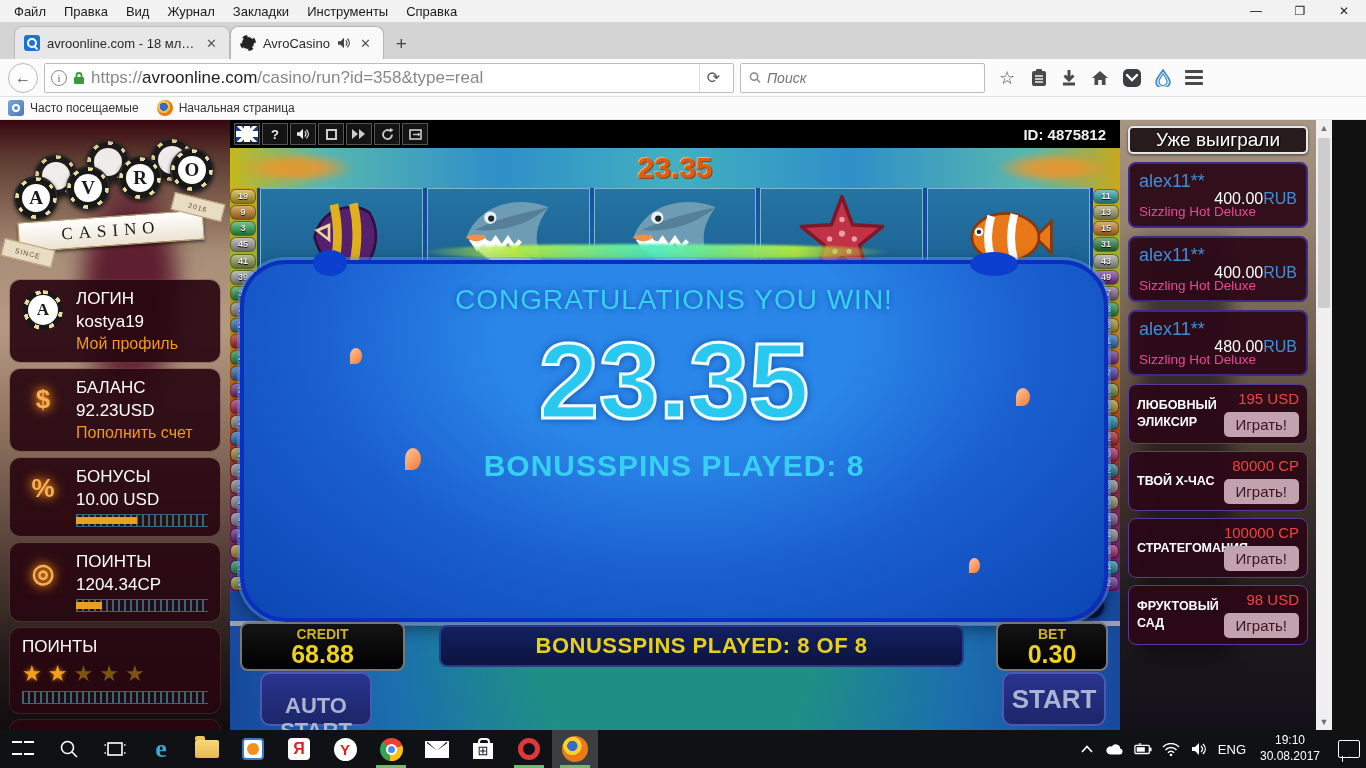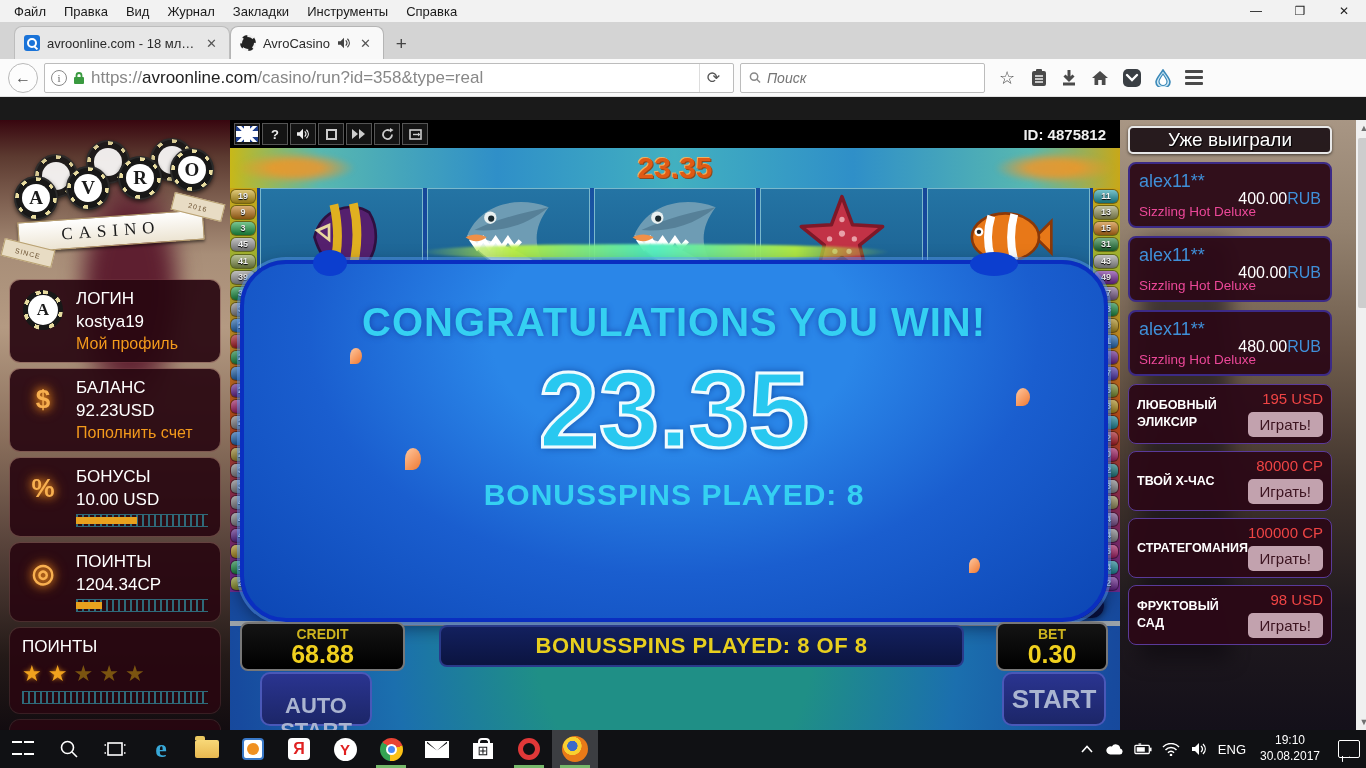--- a/index.html
+++ b/index.html
@@ -115,21 +115,21 @@
 
   .glow-line { position:absolute; height:16px; border-radius:50%; background:linear-gradient(90deg, transparent, #b8f040 20%, #50f0c0 50%, #b8f040 80%, transparent); filter:blur(1px); opacity:.95; z-index:4;}
 
   .overlay { position:absolute; left:10px; right:12px; top:112px; height:362px; z-index:5;
      background:radial-gradient(ellipse at 50% 20%, #2a86e8 0 30%, #1a5ecf 60%, #0c46b4 100%);
      border-radius:46px; border:4px solid #0a2ec0; box-shadow:0 0 0 3px rgba(90,160,255,.45), 0 6px 18px rgba(0,0,30,.5);
      display:flex; flex-direction:column; align-items:center; }
   .overlay::before { content:""; position:absolute; top:-14px; left:8%; width:34px; height:26px; border-radius:50%; background:#0c3ecf; }
   .overlay::after { content:""; position:absolute; top:-12px; right:10%; width:48px; height:24px; border-radius:50%; background:#0c3ecf; }
   .droplet { position:absolute; border-radius:50% 50% 50% 0; background:linear-gradient(135deg,#ffc8a0,#f07830); z-index:6;}
-  .ov-congrats { margin-top:36px; font-size:40px; font-weight:bold; color:#35d0f2; letter-spacing:1px; text-shadow:0 0 6px rgba(20,60,160,.8); }
+  .ov-congrats { margin-top:20px; font-size:28px; font-weight:normal; color:#35d0f2; letter-spacing:1px; text-shadow:0 0 6px rgba(20,60,160,.8); }
   .ov-amount { margin-top:8px; font-size:108px; font-weight:bold; color:#28c8f0; line-height:1.05;
      -webkit-text-stroke:3px #f0fbff; text-shadow:0 0 2px #fff, 0 0 8px #0a3a90; }
   .ov-bonus { margin-top:12px; font-size:30px; font-weight:bold; color:#35d0f2; letter-spacing:1px; }
 
   .trackbar { position:absolute; left:112px; right:16px; bottom:112px; height:24px; background:linear-gradient(180deg,#0c1650,#081038); border-radius:12px; z-index:3; box-shadow:0 0 6px rgba(0,0,0,.6);}
   .grayline { position:absolute; left:0; right:0; bottom:104px; height:5px; background:#9aa2a8; z-index:2; }
 
   .gcontrols { position:absolute; left:0; right:0; bottom:58px; height:52px; display:flex; align-items:center; padding:0 8px; z-index:6; }
   .lcd { background:linear-gradient(180deg,#141414,#000); border:2px solid #777; border-radius:8px; text-align:center; padding:2px 11px; }
   .lcd-label { font-size:14px; font-weight:bold; color:#cdb31e; }
@@ -139,21 +139,21 @@
   .msgbar { margin-left:34px; width:525px; height:42px; background:linear-gradient(180deg,#13205e,#0b1440); border:2px solid #2a3a8a; border-radius:8px;
      display:flex; align-items:center; justify-content:center; }
   .msgbar span { font-size:22px; font-weight:bold; color:#e8cf1e; letter-spacing:.5px; }
 
   .gbuttons { position:absolute; left:0; right:0; bottom:2px; height:56px; z-index:6; }
   .gbtn { position:absolute; background:linear-gradient(180deg,#2a3490,#1c2668); border:2px solid #4a58b8; border-radius:10px; color:#aab4d0; font-weight:bold; text-align:center; }
   .btn-autostart { left:30px; top:0; width:112px; height:54px; font-size:22px; line-height:1.15; padding-top:19px;}
   .btn-start { right:14px; top:0; width:104px; height:54px; font-size:26px; line-height:50px; }
 
   
-  .rsb { width:236px; height:100%; position:relative; overflow:hidden; flex:none; padding:6px 24px 0 8px;
+  .rsb { width:196px; height:100%; position:relative; overflow:hidden; flex:none; padding:6px 8px 0 8px;
     background:linear-gradient(180deg,#a89684 0%,#93816e 18%,#6e5c4c 38%,#40332c 60%,#201a1e 80%,#14101a 100%); }
   .rsb::before { content:""; position:absolute; left:20px; top:120px; width:90px; height:420px; background:linear-gradient(180deg,#2a2226,#0e0a10); filter:blur(10px); opacity:.7;}
   .rhdr { position:relative; background:rgba(22,10,16,.88); border:2px solid #e8e8e8; border-radius:5px; height:28px; display:flex; align-items:center; justify-content:center; gap:26px; margin-bottom:8px; box-shadow:0 1px 3px rgba(0,0,0,.6);}
   .rhdr span { color:#fff; font-size:19px; text-shadow:1px 1px 1px #000; }
   .wcard { position:relative; background:rgba(43,8,22,.95); border:2px solid #3c2a86; border-radius:8px; padding:7px 9px; margin-bottom:8px; height:66px; }
   .w-name { color:#3f8fd8; font-size:18px; }
   .w-game { color:#ec4899; font-size:13.5px; position:absolute; left:9px; bottom:7px;}
   .w-amount { position:absolute; right:9px; top:26px; font-size:16px; color:#fff; }
   .w-amount b { color:#3f8fd8; font-weight:normal; }
   .tcard { position:relative; background:rgba(43,8,22,.95); border:1px solid #5a3a9a; border-radius:8px; padding:6px 8px; margin-bottom:7px; height:60px; }
@@ -332,20 +332,30 @@
           <path d="M8 5 C10.5 8.5 12 10.5 12 12.5 a4 4 0 0 1 -8 0 C4 10.5 5.5 8.5 8 5Z" fill="#fff" stroke="#3a88b8" stroke-width="1.2"></path>
         </svg>
       <div class="hamburger">
           <span></span>
           <span></span>
           <span></span>
         </div>
     </div>
   </div>
 
+  <div class="bookmarksbar">
+    <div class="bm">
+      <span class="bm-ico-freq"></span>
+      <span>Часто посещаемые</span>
+    </div>
+    <div class="bm">
+      <span class="bm-ico-fx"></span>
+      <span>Начальная страница</span>
+    </div>
+  </div>
 
   <div class="content">
 
     <div class="lsb">
       <div class="logo">
         <div class="chip chip-bg" style="left:34px; top:26px;">
             <b></b>
           </div>
         <div class="chip chip-bg" style="left:86px; top:12px;">
             <b></b>

